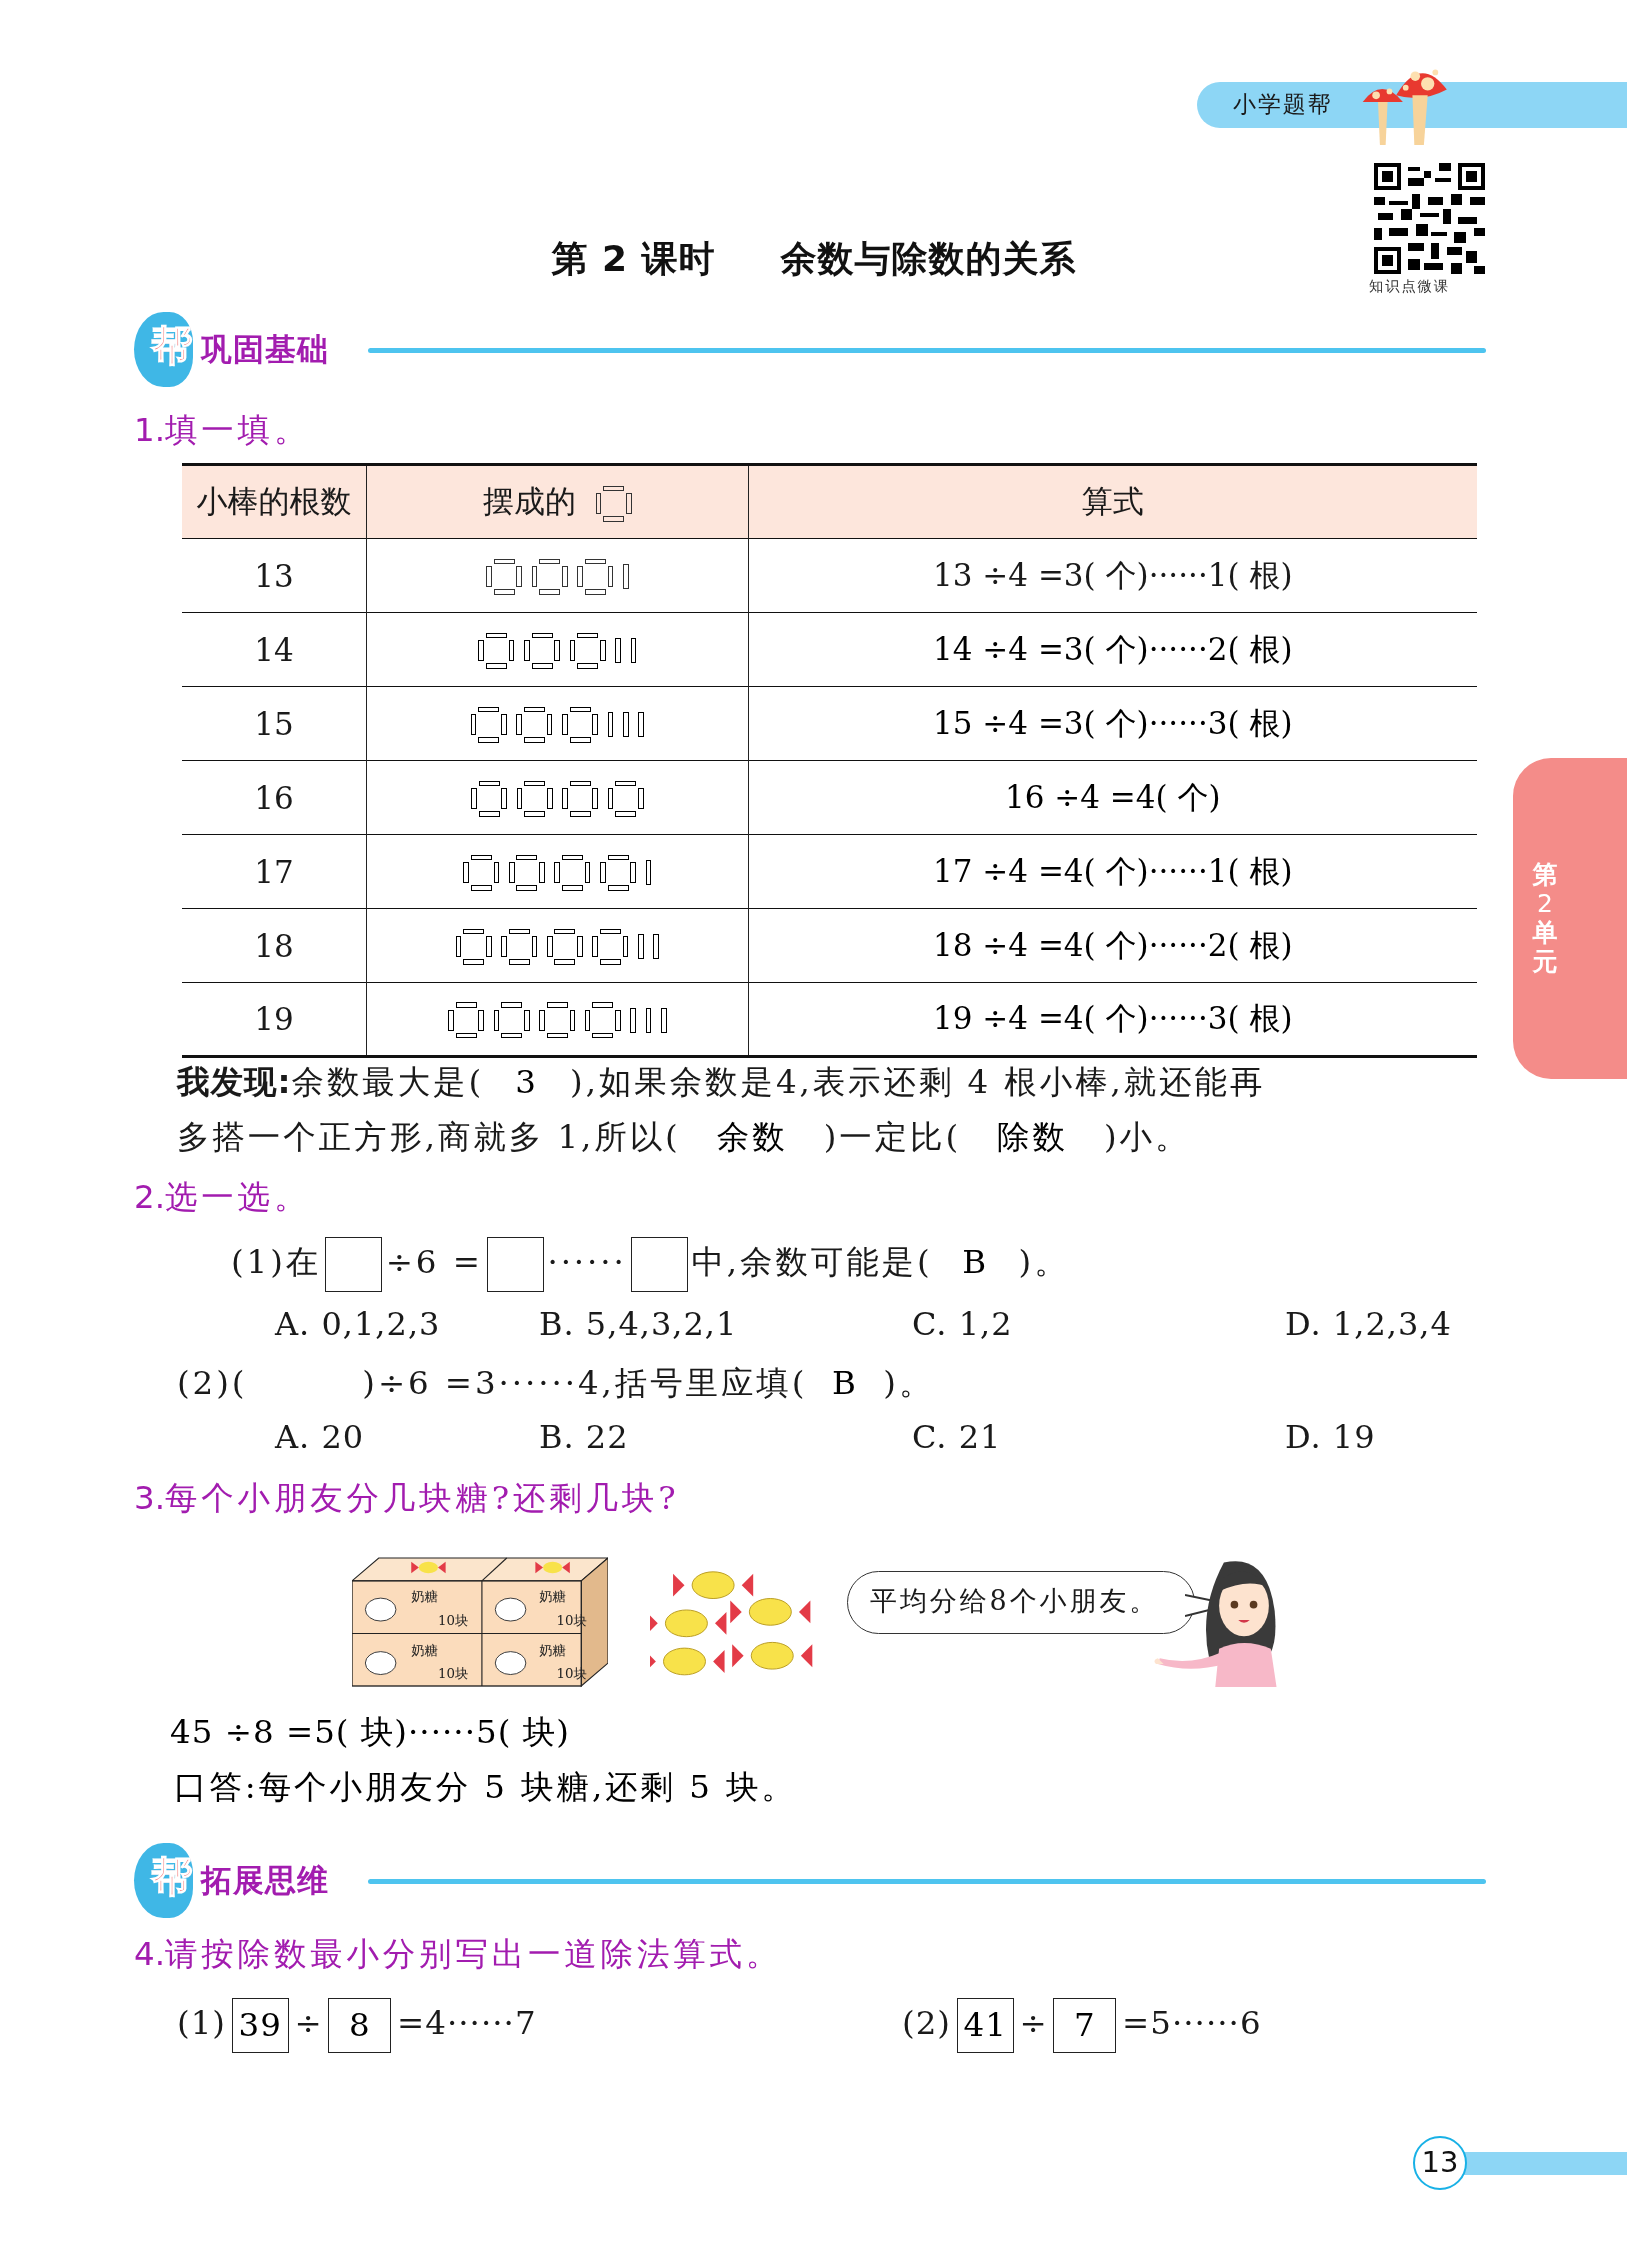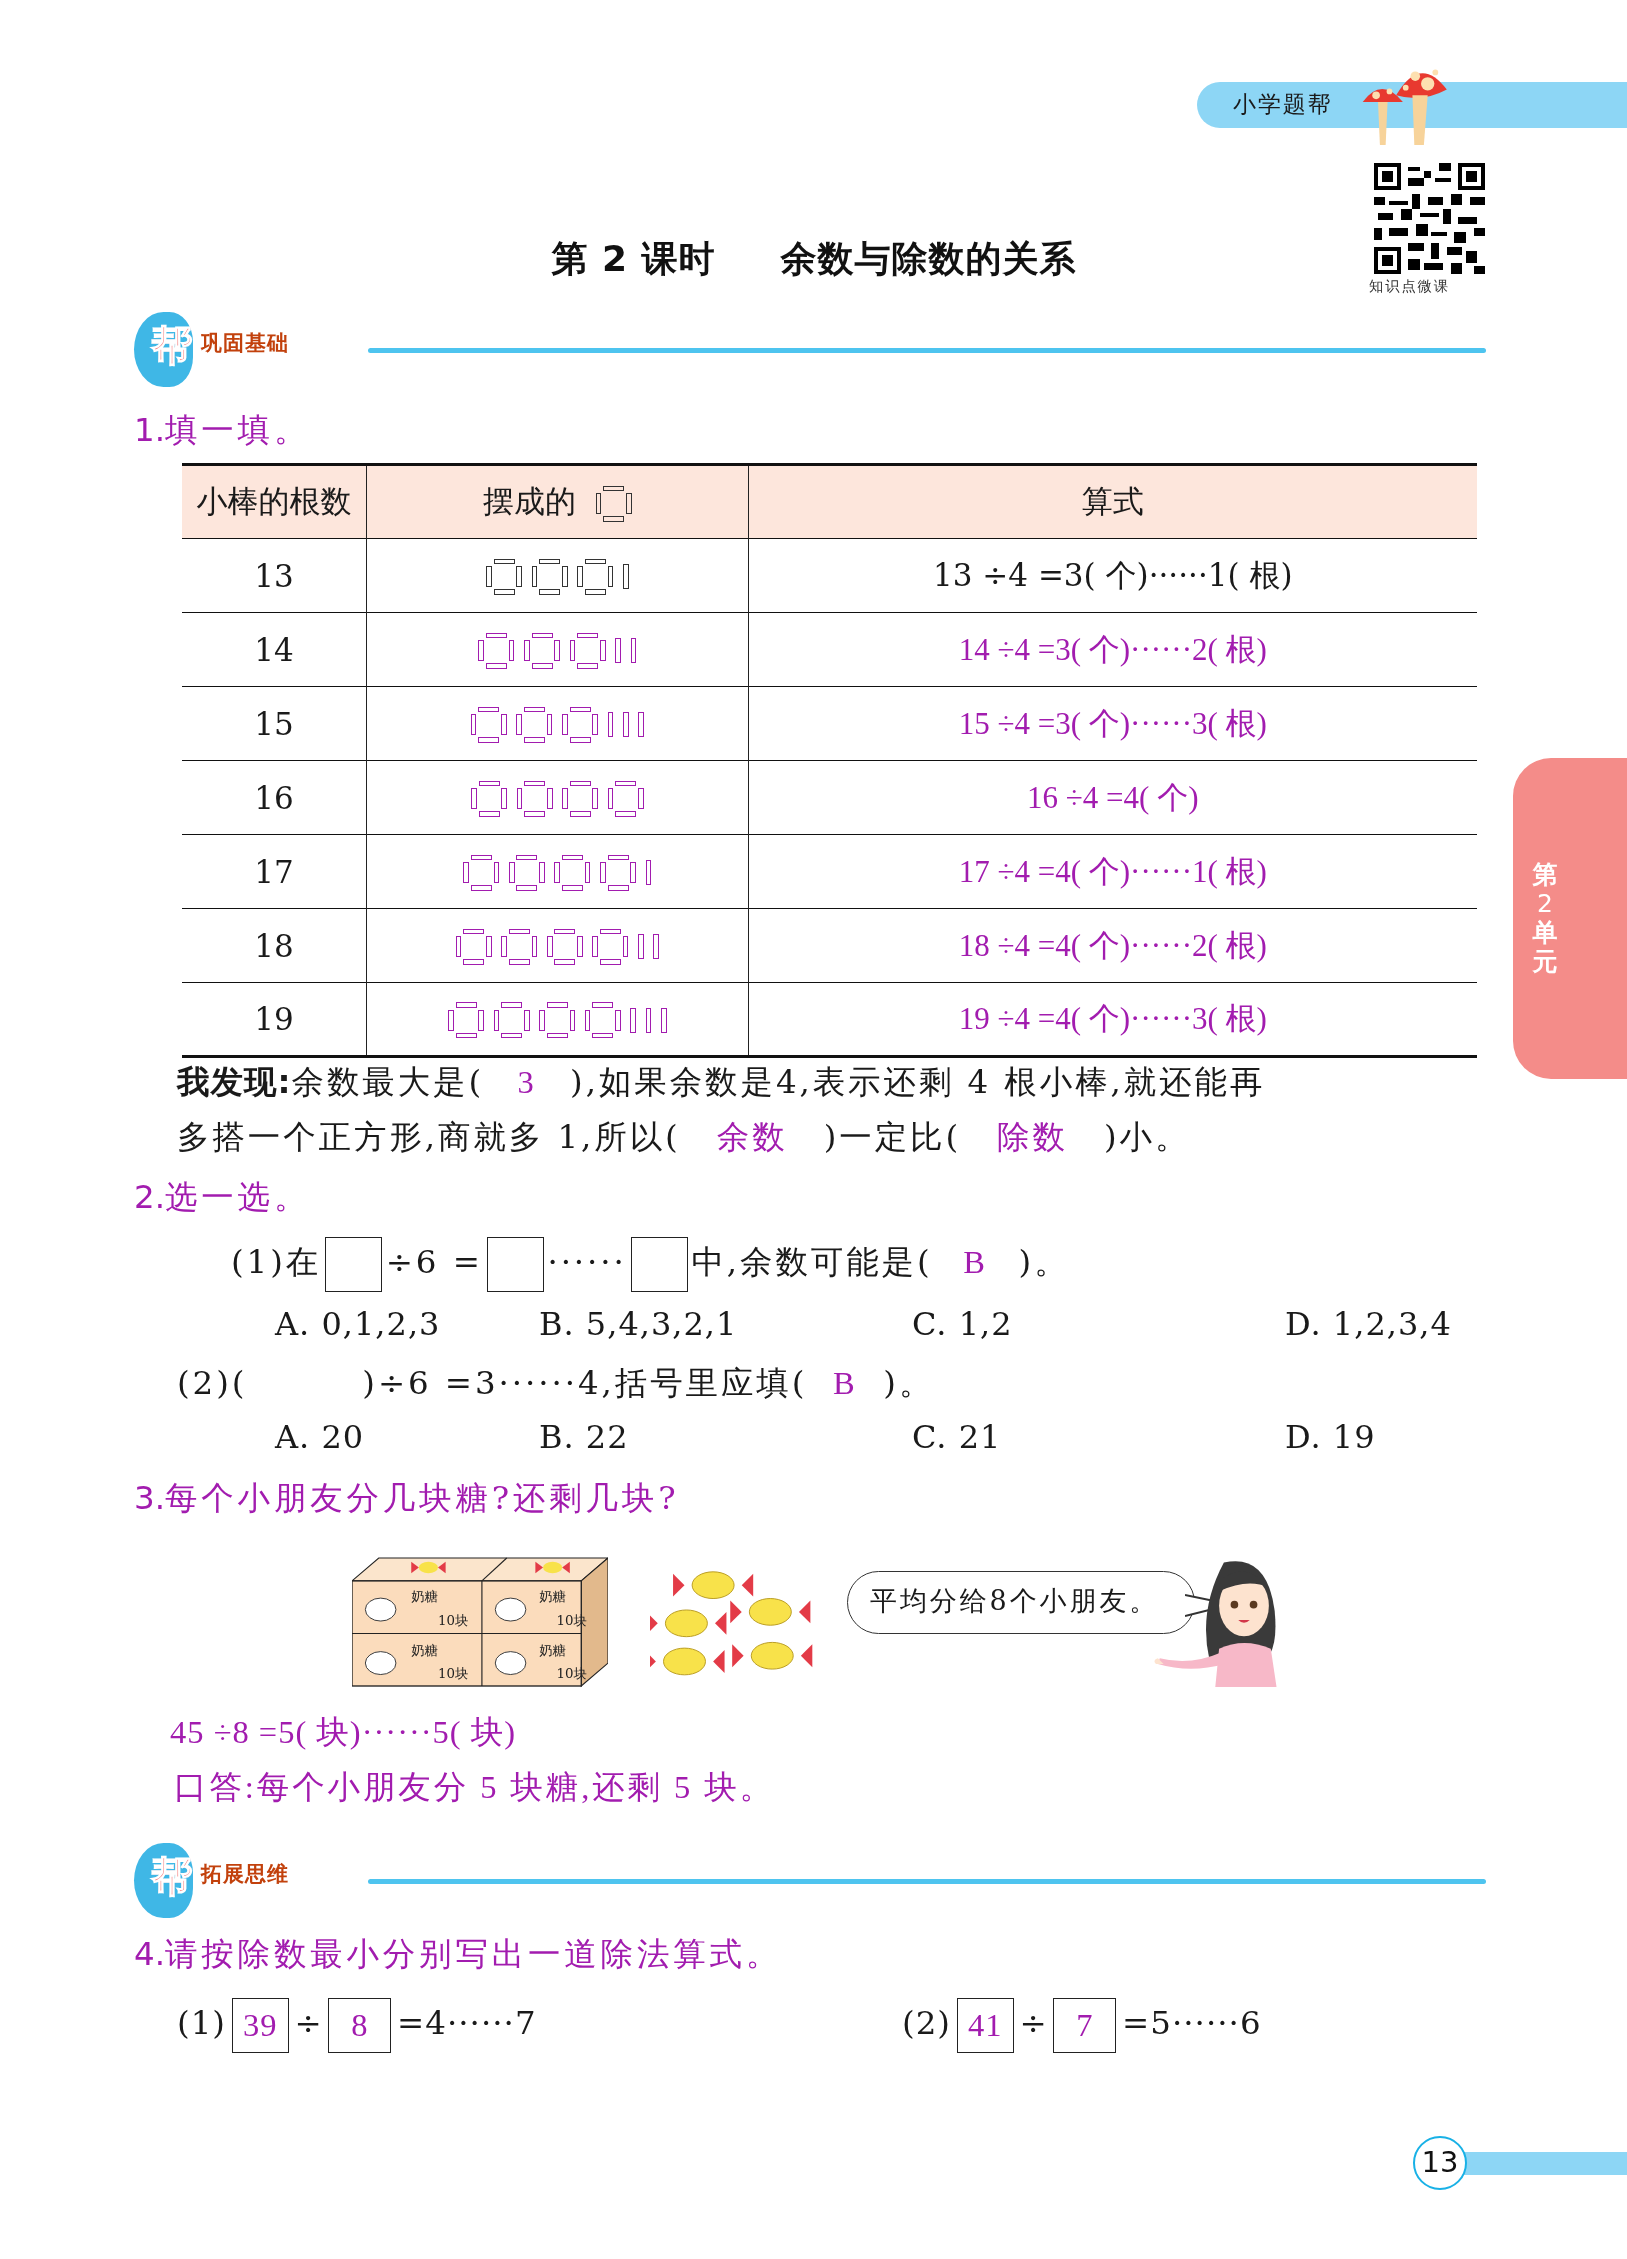--- a/index.html
+++ b/index.html
@@ -18,37 +18,37 @@
   .qr-caption { left: 1369px; top: 277px; font-size: 14.3px; color: #333; width: 124px; text-align: left; letter-spacing: 1.9px; }
 
   
   .page-title { left: 0; width: 1628px; top: 203px; text-align: center; font-family: "DejaVu Sans", sans-serif; font-weight: bold; font-size: 36px; color: #111; letter-spacing: 1px; margin-top: 32px; }
   .page-title span { display: inline-block; }
 
   
   .section-head { left: 134px; height: 67px; width: 1357px; }
   .section-head .badge-circle { position: absolute; left: 0; top: 0; width: 59px; height: 75px; border-radius: 50% 40% 40% 50%; background: #3fb7e6; }
   .section-head .bang { position: absolute; left: 17px; top: 5.7px; font-family: "DejaVu Sans", sans-serif; font-weight: bold; font-size: 42px; color: #f26a6a; -webkit-text-stroke: 1px #fff; }
-  .section-head .label { position: absolute; left: 67px; top: 17px; font-family: "DejaVu Sans", sans-serif; font-weight: bold; font-size: 21px; color: #c2410c; letter-spacing: 1px; }
+  .section-head .label { position: absolute; left: 67px; top: 17px; font-family: "DejaVu Sans", sans-serif; font-weight: bold; font-size: 31px; color: #a21caf; letter-spacing: 1px; }
   .section-head .line { position: absolute; left: 234px; top: 36px; width: 1118px; height: 4.8px; background: #4ec4ef; border-radius: 2.9px; }
 
   .q-title { font-size: 32.5px; color: #a21caf; letter-spacing: 3.8px; }
   .q-num { font-family: "DejaVu Sans", sans-serif; letter-spacing: 0; }
 
   
   .tbl { left: 182px; top: 463px; width: 1295px; border-collapse: collapse; }
   .tbl th, .tbl td { border-right: 1.4px solid #222; height: 74px; text-align: center; vertical-align: middle; font-weight: normal; font-size: 31px; }
   .tbl th:last-child, .tbl td:last-child { border-right: none; }
   .tbl thead tr { background: #fde6dc; border-top: 3.8px solid #111; border-bottom: 1.9px solid #111; }
   .tbl tbody tr { border-bottom: 1.9px solid #111; }
   .tbl tbody tr:last-child { border-bottom: 3.8px solid #111; }
   .c1 { width: 178px; }
   .c2 { width: 368px; }
   .c3 { width: 703px; }
-  .pink { color: #a21caf; font-family: Liberation Serif, serif; }
+  .pink { color: #000000; }
   .sticks { display: inline-flex; align-items: center; gap: 9.6px; vertical-align: middle; }
   .sq { position: relative; width: 36px; height: 36px; display: inline-block; }
   .sq i { position: absolute; border: 1.7px solid currentColor; display: block; }
   .sq .t { left: 7.6px; top: 0; width: 21px; height: 5.7px; }
   .sq .b { left: 7.6px; bottom: 0; width: 21px; height: 5.7px; }
   .sq .l { left: 0; top: 7.6px; width: 5.7px; height: 21px; }
   .sq .r { right: 0; top: 7.6px; width: 5.7px; height: 21px; }
   .stick { width: 5.7px; height: 25px; border: 1.7px solid currentColor; display: inline-block; }
   .gray { color: #333; }
 

